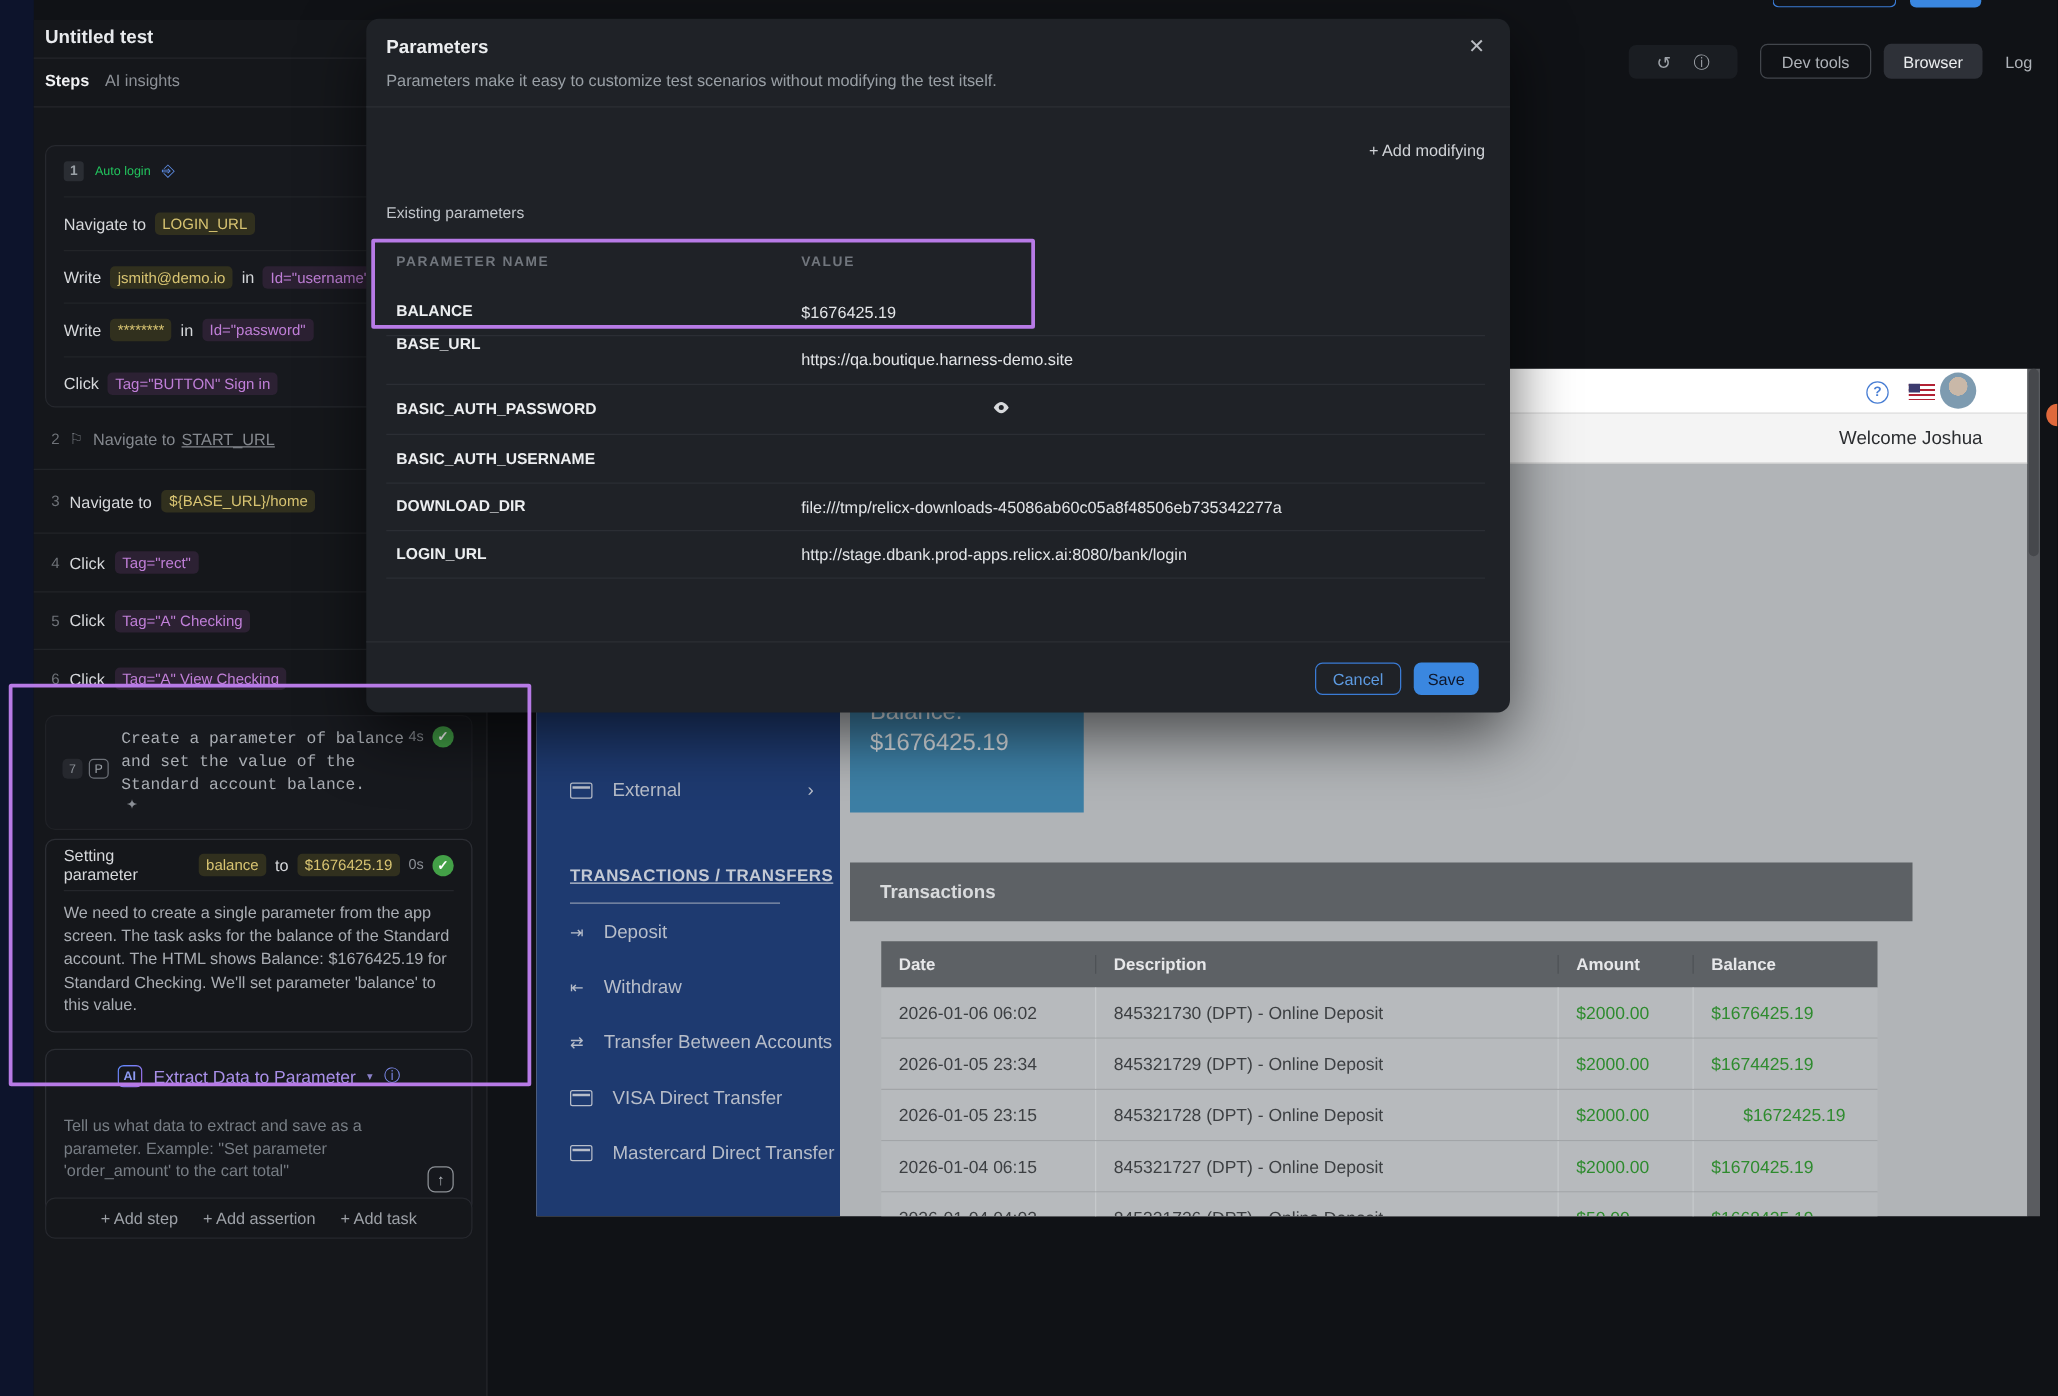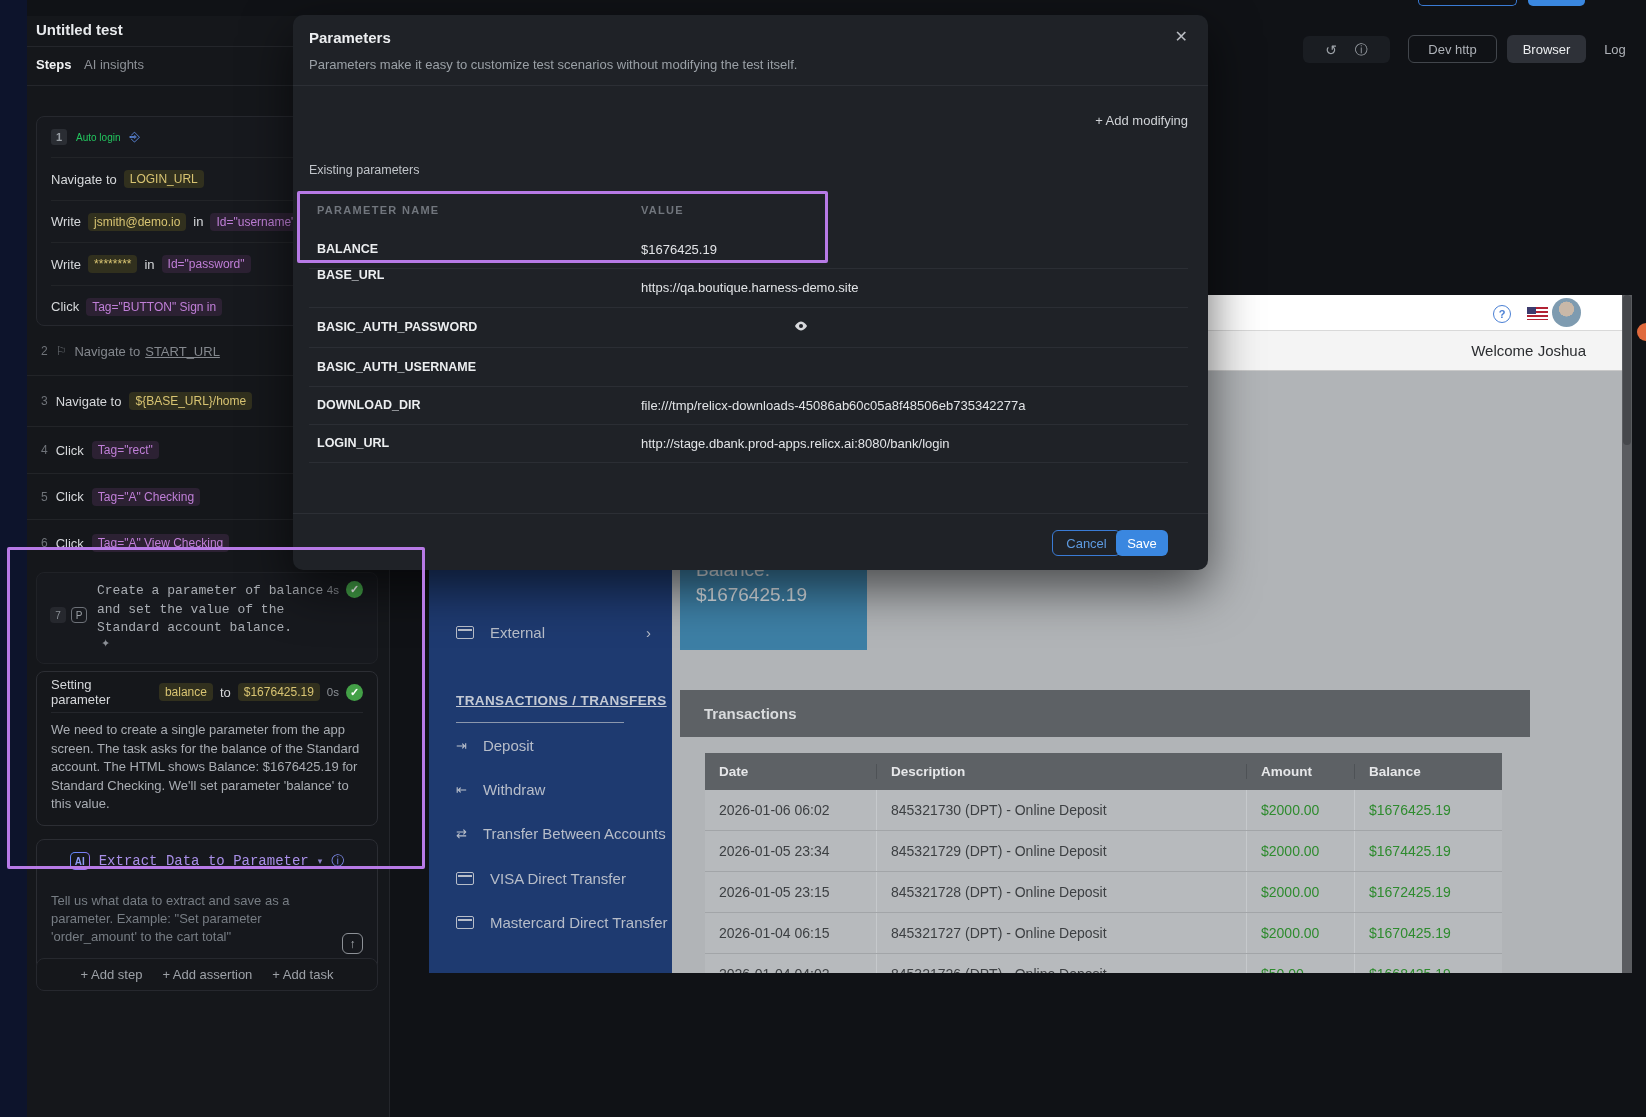--- a/index.html
+++ b/index.html
@@ -132,21 +132,21 @@
           <div style="display: flex; height: 41px; align-items: center; background: rgb(183, 186, 189); border-bottom: 1px solid rgb(162, 165, 168);">
             <div class="tx-cell " style="width: 172px; padding-left: 14px; overflow: hidden; white-space: nowrap; border-right: 1px solid rgb(198, 201, 204); height: 100%; display: flex; align-items: center;">2026-01-05 23:34</div>
             <div class="tx-cell " style="width: 370px; padding-left: 14px; overflow: hidden; white-space: nowrap; border-right: 1px solid rgb(198, 201, 204); height: 100%; display: flex; align-items: center;">845321729 (DPT) - Online Deposit</div>
             <div class="tx-cell tx-green" style="width: 108px; padding-left: 14px; overflow: hidden; white-space: nowrap; border-right: 1px solid rgb(198, 201, 204); height: 100%; display: flex; align-items: center;">$2000.00</div>
             <div class="tx-cell tx-green" style="width: 147px; padding-left: 14px; overflow: hidden; white-space: nowrap;">$1674425.19</div>
           </div>
           <div style="display: flex; height: 41px; align-items: center; background: rgb(183, 186, 189); border-bottom: 1px solid rgb(162, 165, 168);">
             <div class="tx-cell " style="width: 172px; padding-left: 14px; overflow: hidden; white-space: nowrap; border-right: 1px solid rgb(198, 201, 204); height: 100%; display: flex; align-items: center;">2026-01-05 23:15</div>
             <div class="tx-cell " style="width: 370px; padding-left: 14px; overflow: hidden; white-space: nowrap; border-right: 1px solid rgb(198, 201, 204); height: 100%; display: flex; align-items: center;">845321728 (DPT) - Online Deposit</div>
             <div class="tx-cell tx-green" style="width: 108px; padding-left: 14px; overflow: hidden; white-space: nowrap; border-right: 1px solid rgb(198, 201, 204); height: 100%; display: flex; align-items: center;">$2000.00</div>
-            <div class="tx-cell tx-green" style="width: 147px; padding-left: 14px; overflow: hidden; white-space: nowrap;">$1672425.19</div>
+            <div class="tx-cell tx-green" style="width: 147px; padding-left: 14px; overflow: hidden; white-space: nowrap; text-align: center;">$1672425.19</div>
           </div>
           <div style="display: flex; height: 41px; align-items: center; background: rgb(183, 186, 189); border-bottom: 1px solid rgb(162, 165, 168);">
             <div class="tx-cell " style="width: 172px; padding-left: 14px; overflow: hidden; white-space: nowrap; border-right: 1px solid rgb(198, 201, 204); height: 100%; display: flex; align-items: center;">2026-01-04 06:15</div>
             <div class="tx-cell " style="width: 370px; padding-left: 14px; overflow: hidden; white-space: nowrap; border-right: 1px solid rgb(198, 201, 204); height: 100%; display: flex; align-items: center;">845321727 (DPT) - Online Deposit</div>
             <div class="tx-cell tx-green" style="width: 108px; padding-left: 14px; overflow: hidden; white-space: nowrap; border-right: 1px solid rgb(198, 201, 204); height: 100%; display: flex; align-items: center;">$2000.00</div>
             <div class="tx-cell tx-green" style="width: 147px; padding-left: 14px; overflow: hidden; white-space: nowrap;">$1670425.19</div>
           </div>
           <div style="display: flex; height: 41px; align-items: center; background: rgb(183, 186, 189); border-bottom: 1px solid rgb(162, 165, 168);">
             <div class="tx-cell " style="width: 172px; padding-left: 14px; overflow: hidden; white-space: nowrap; border-right: 1px solid rgb(198, 201, 204); height: 100%; display: flex; align-items: center;">2026-01-04 04:02</div>
             <div class="tx-cell " style="width: 370px; padding-left: 14px; overflow: hidden; white-space: nowrap; border-right: 1px solid rgb(198, 201, 204); height: 100%; display: flex; align-items: center;">845321726 (DPT) - Online Deposit</div>
@@ -249,42 +249,42 @@
           <span class="check">✓</span>
         </span>
       </div>
       <div style="margin:0 14px;height:1px;background:#24262b;"></div>
       <div class="para" style="padding:8px 14px;">We need to create a single parameter from the app screen. The task asks for the balance of the Standard account. The HTML shows Balance: $1676425.19 for Standard Checking. We'll set parameter 'balance' to this value.</div>
     </div>
 
     <div class="card" style="top:823px;height:132px;background:#16181d;border-color:#2b2d33;">
       <div style="display:flex;align-items:center;justify-content:center;gap:9px;height:42px;">
         <span class="ai-chip">AI</span>
-        <span style="font-size:14px;color:#a98fe8;font-family:Liberation Mono, monospace;">Extract Data to Parameter</span>
+        <span style="font-size:14px;color:#a98fe8;">Extract Data to Parameter</span>
         <span style="font-size:9px;color:#8a80c8;">▾</span>
         <span style="font-size:13px;color:#7f8cf0;">ⓘ</span>
       </div>
       <div class="abs placeholder" style="left:14px;top:52px;width:246px;">Tell us what data to extract and save as a parameter. Example: "Set parameter 'order_amount' to the cart total"</div>
       <div class="abs" style="right:14px;bottom:16px;width:21px;height:21px;border:1.5px solid #8d9197;border-radius:6px;color:#aeb2b8;font-size:12px;display:flex;align-items:center;justify-content:center;">↑</div>
     </div>
 
     <div class="card" style="top:942px;height:33px;background:#15171b;border-color:#26282e;display:flex;align-items:center;justify-content:center;gap:20px;">
       <span class="addlink">+ Add step</span>
       <span class="addlink">+ Add assertion</span>
       <span class="addlink">+ Add task</span>
     </div>
   </div>
 
   <div class="abs" style="left:1418px;top:0;width:99px;height:6px;border:1.5px solid #3a7bd5;border-top:none;border-radius:0 0 5px 5px;z-index:5;"></div>
   <div class="abs" style="left:1528px;top:0;width:57px;height:6px;background:#3a87e0;border-radius:0 0 5px 5px;z-index:5;"></div>
   <div class="abs" style="left:1303px;top:36px;width:87px;height:27px;background:#1a1d22;border-radius:6px;display:flex;align-items:center;justify-content:center;gap:18px;z-index:5;color:#9ea3a9;">
     <span style="font-size:14px;">↺</span>
     <span style="font-size:13px;">ⓘ</span>
   </div>
-  <div class="topbtn outline" style="left:1408px;top:35px;width:89px;z-index:5;">Dev http</div>
+  <div class="topbtn outline" style="left:1408px;top:35px;width:89px;z-index:5;">Dev tools</div>
   <div class="topbtn activebtn" style="left:1507px;top:35px;width:79px;z-index:5;">Browser</div>
   <div class="topbtn" style="left:1594px;top:35px;width:42px;z-index:5;">Log</div>
 
   <div id="modal" class="abs">
     <div class="abs" style="right:20px;top:12px;font-size:16px;color:#b9bcc2;cursor:pointer;">✕</div>
     <div class="abs" style="left:16px;top:14px;font-size:15px;font-weight:700;color:#eceef0;">Parameters</div>
     <div class="abs" style="left:16px;top:42px;font-size:13px;color:#9aa0a6;">Parameters make it easy to customize test scenarios without modifying the test itself.</div>
     <div class="modal-divider" style="top:70px;"></div>
 
     <div class="abs" style="right:20px;top:98px;font-size:13px;color:#d0d3d7;cursor:pointer;">+  Add modifying</div>
@@ -316,19 +316,19 @@
     <div class="abs pname" style="left:24px;top:383px;">DOWNLOAD_DIR</div>
     <div class="abs pvalue" style="left:348px;top:383px;">file:///tmp/relicx-downloads-45086ab60c05a8f48506eb735342277a</div>
     <div class="prow-div" style="top:409px;"></div>
 
     <div class="abs pname" style="left:24px;top:421px;">LOGIN_URL</div>
     <div class="abs pvalue" style="left:348px;top:421px;">http://stage.dbank.prod-apps.relicx.ai:8080/bank/login</div>
     <div class="prow-div" style="top:447px;"></div>
 
     <div class="modal-divider" style="top:498px;"></div>
     <div class="btn" style="right:87px;top:515px;width:69px;border:1.5px solid #3a7bd5;color:#5d9ae0;">Cancel</div>
-    <div class="btn" style="right:40px;top:515px;width:52px;background:#3a87e0;color:#ffffff;">Save</div>
+    <div class="btn" style="right:25px;top:515px;width:52px;background:#3a87e0;color:#0f172a;">Save</div>
   </div>
 
   <div class="anno" style="left:297px;top:191px;width:531px;height:72px;"></div>
   <div class="anno" style="left:7px;top:547px;width:418px;height:322px;"></div>
 
 </div>
 
 </body></html>

